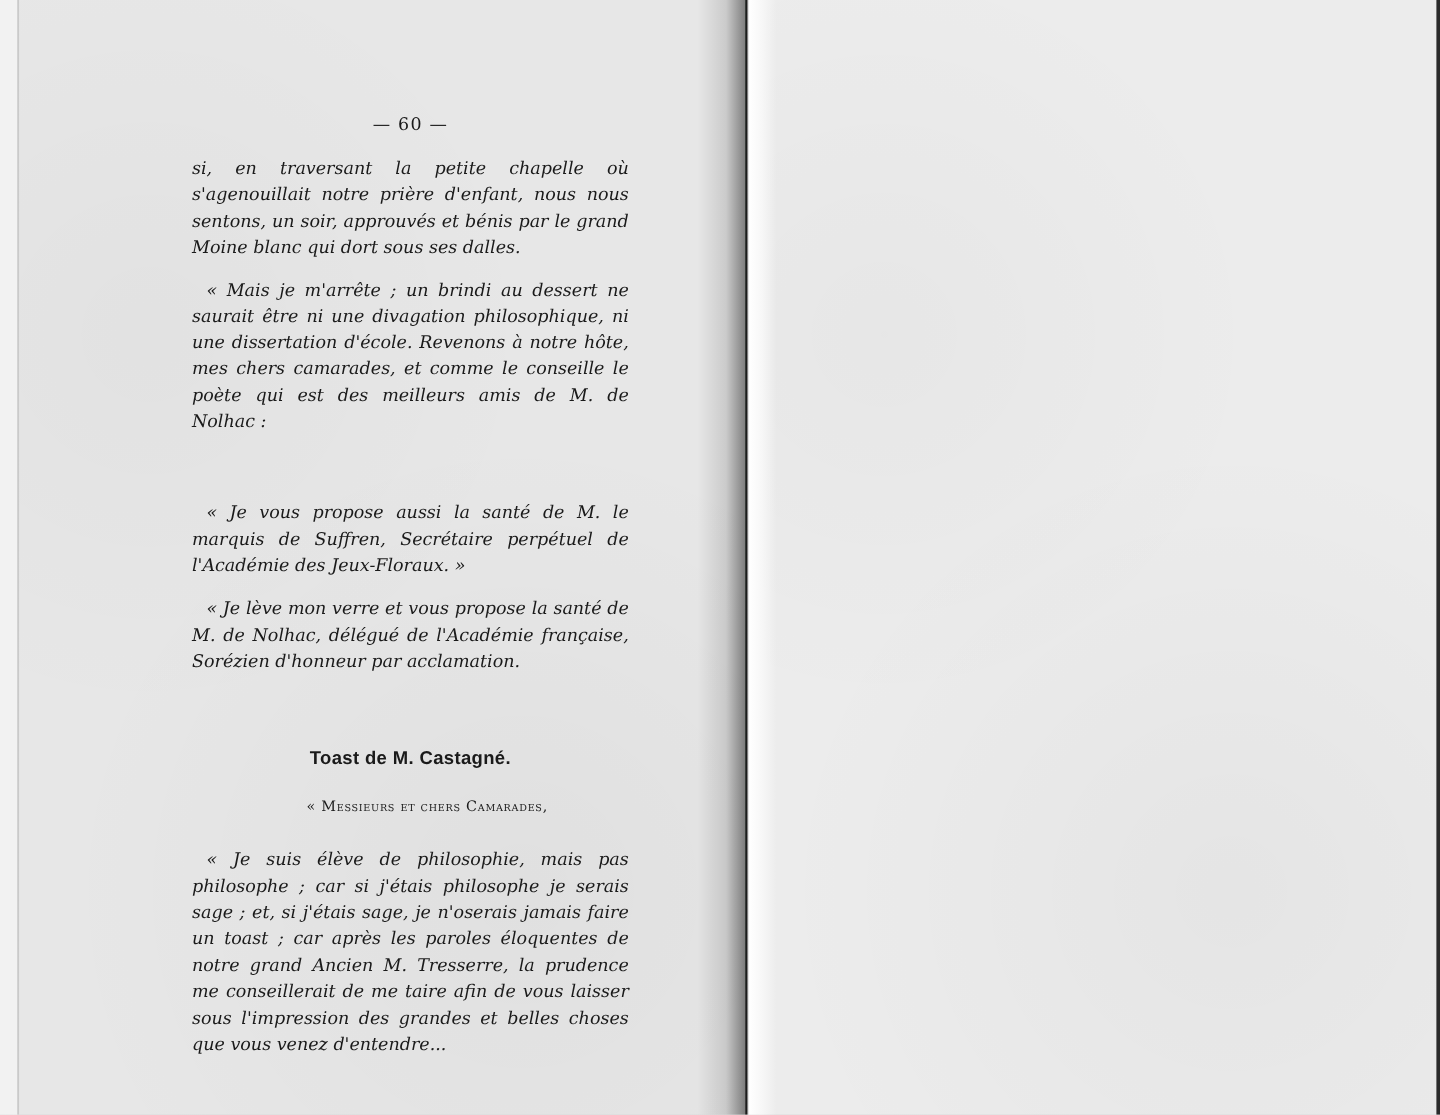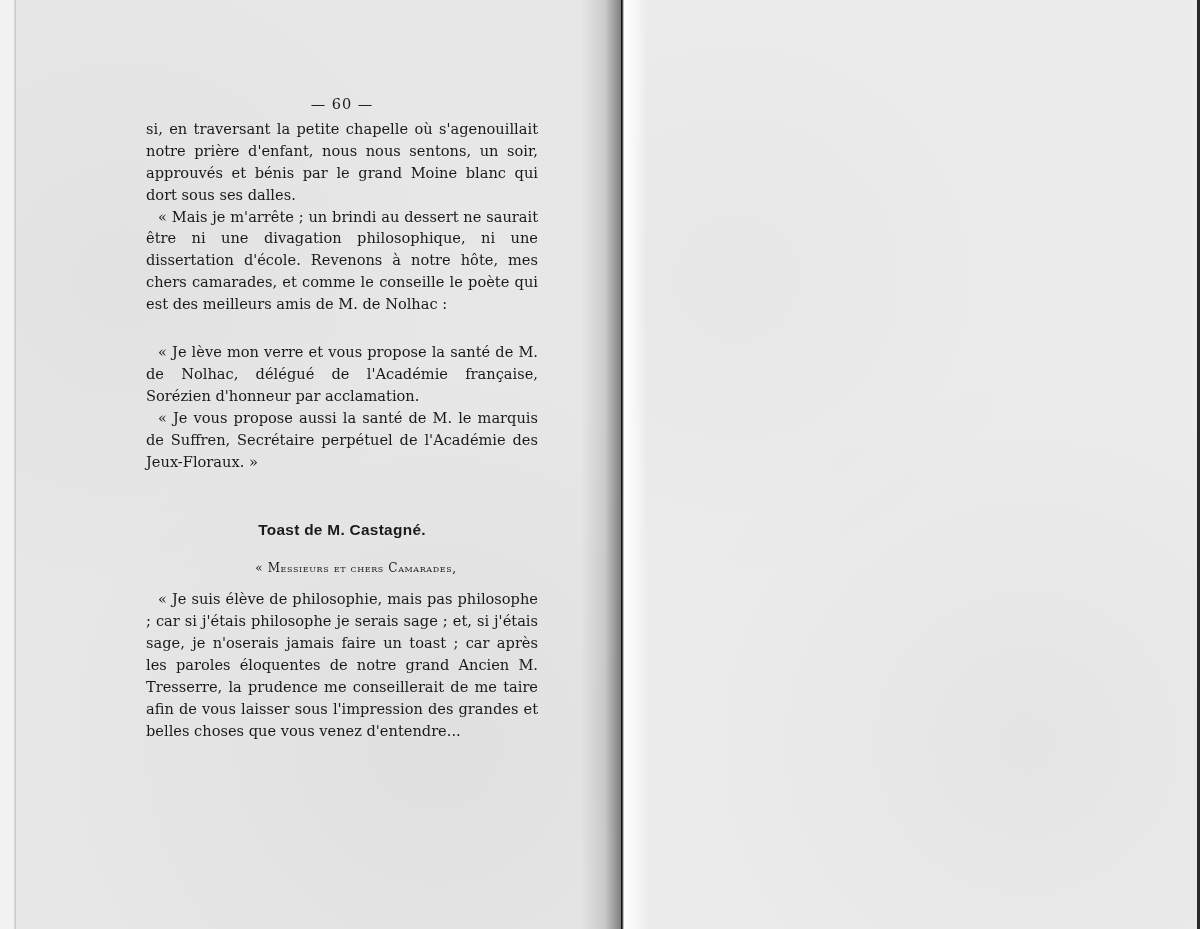--- a/index.html
+++ b/index.html
@@ -80,22 +80,23 @@
     text-align: justify;
   }
   .left-text { left: 146px; top: 94px; width: 392px; }
   .folio {
     text-align: center;
     font-size: 14.5px;
     margin-bottom: 2px;
     letter-spacing: 1px;
   }
   .para {
-    margin: 0;
+    margin: 14px;
     text-indent: 0;
+    font-style: italic;
   }
   .para.indent { text-indent: 12px; }
   .verse {
     margin: 6px 0 0 0;
     font-size: 12.4px;
     line-height: 16.4px;
     text-align: left;
   }
   .verse-left { padding-left: 84px; }
   .verse-line { display: block; white-space: nowrap; }
@@ -120,22 +121,22 @@
 <body>
 
 <div class="spread">
 
   <div class="page page-left">
     <div class="text left-text">
       <div class="folio">— 60 —</div>
       <p class="para">si, en traversant la petite chapelle où s'agenouillait notre prière d'enfant, nous nous sentons, un soir, approuvés et bénis par le grand Moine blanc qui dort sous ses dalles.</p>
       <p class="para indent">« Mais je m'arrête ; un brindi au dessert ne saurait être ni une divagation philosophique, ni une dissertation d'école. Revenons à notre hôte, mes chers camarades, et comme le conseille le poète qui est des meilleurs amis de M. de Nolhac :</p>
       <div style="height:26px"></div>
+      <p class="para indent">« Je vous propose aussi la santé de M. le marquis de Suffren, Secrétaire perpétuel de l'Académie des Jeux-Floraux. »</p>
       <p class="para indent">« Je lève mon verre et vous propose la santé de M. de Nolhac, délégué de l'Académie française, Sorézien d'honneur par acclamation.</p>
-      <p class="para indent">« Je vous propose aussi la santé de M. le marquis de Suffren, Secrétaire perpétuel de l'Académie des Jeux-Floraux. »</p>
       <div style="height:46px"></div>
       <h2 class="heading">Toast de M. Castagné.</h2>
       <div style="height:18px"></div>
       <p class="salutation">« Messieurs et chers Camarades,</p>
       <div style="height:8px"></div>
       <p class="para indent">« Je suis élève de philosophie, mais pas philosophe ; car si j'étais philosophe je serais sage ; et, si j'étais sage, je n'oserais jamais faire un toast ; car après les paroles éloquentes de notre grand Ancien M. Tresserre, la prudence me conseillerait de me taire afin de vous laisser sous l'impression des grandes et belles choses que vous venez d'entendre...</p>
     </div>
   </div>
 
   <div class="page page-right">

